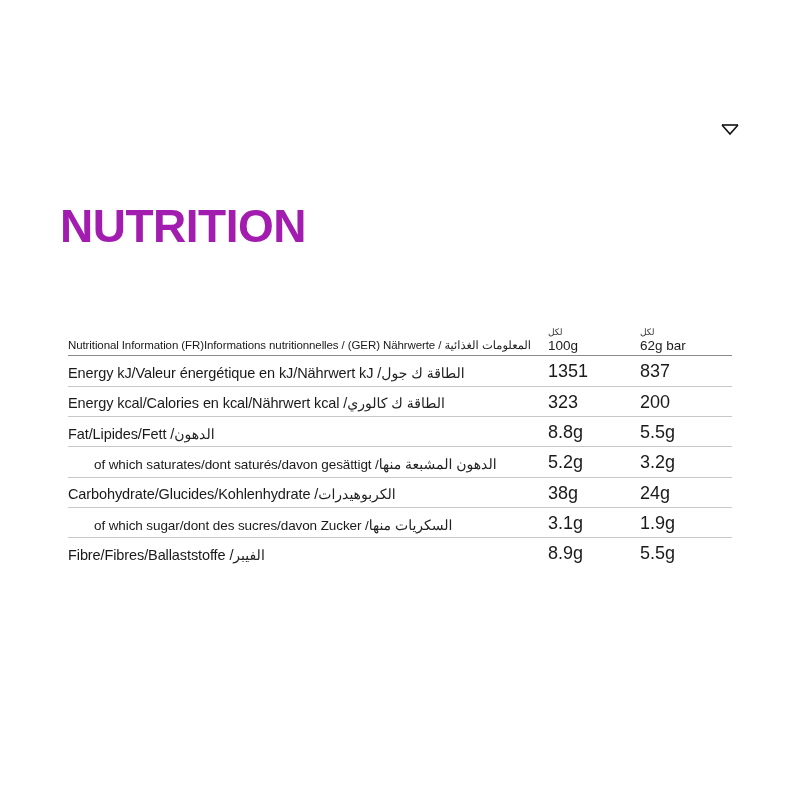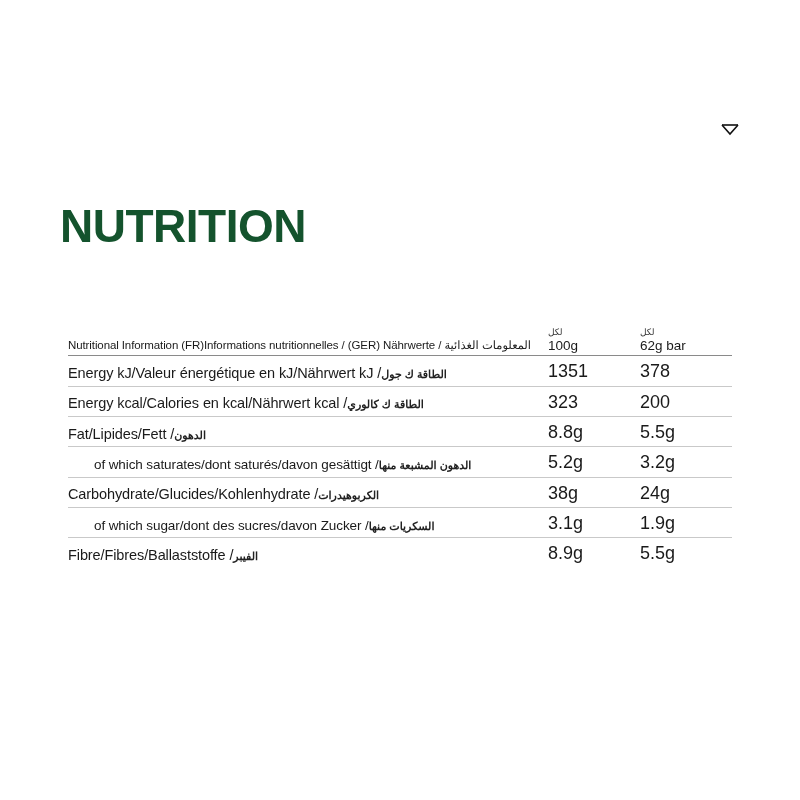--- a/index.html
+++ b/index.html
@@ -36,21 +36,21 @@
 
   
   .title {
     position: absolute;
     left: 60px;
     top: 203px;
     font-family: "Liberation Sans", sans-serif;
     font-weight: bold;
     font-size: 46px;
     letter-spacing: -0.5px;
-    color: #14532d;
+    color: #a21caf;
     line-height: 1;
   }
 
   
   .nutrition-table-wrap {
     position: absolute;
     left: 68px;
     top: 326px;
     width: 664px;
   }
@@ -105,23 +105,22 @@
   }
 
   .row-label {
     font-size: 14.5px;
     line-height: 1.35;
     letter-spacing: -0.1px;
     padding-top: 3px !important;
     padding-bottom: 2px !important;
   }
   .row-label .ar {
-    font-size: 11px;
+    font-size: 14px;
     color: #222;
-    font-weight: bold;
   }
   .row-label.indent {
     padding-left: 26px;
     font-size: 13.5px;
   }
   .row-num {
     text-align: right;
     font-size: 18px;
     line-height: 1.35;
     padding-top: 3px !important;
@@ -166,21 +165,21 @@
           <th class="hdr-num">
             <span class="ar-small">لكل</span>
             <span>62g bar</span>
           </th>
         </tr>
       </thead>
       <tbody>
           <tr>
             <td class="row-label"><span>Energy  kJ/Valeur énergétique en kJ/Nährwert kJ /</span><span class="ar">الطاقة ك جول</span></td>
             <td class="row-num">1351</td>
-            <td class="row-num">378</td>
+            <td class="row-num">837</td>
           </tr>
           <tr>
             <td class="row-label"><span>Energy kcal/Calories en kcal/Nährwert kcal /</span><span class="ar">الطاقة ك كالوري</span></td>
             <td class="row-num">323</td>
             <td class="row-num">200</td>
           </tr>
           <tr>
             <td class="row-label"><span>Fat/Lipides/Fett /</span><span class="ar">الدهون</span></td>
             <td class="row-num">8.8g</td>
             <td class="row-num">5.5g</td>

